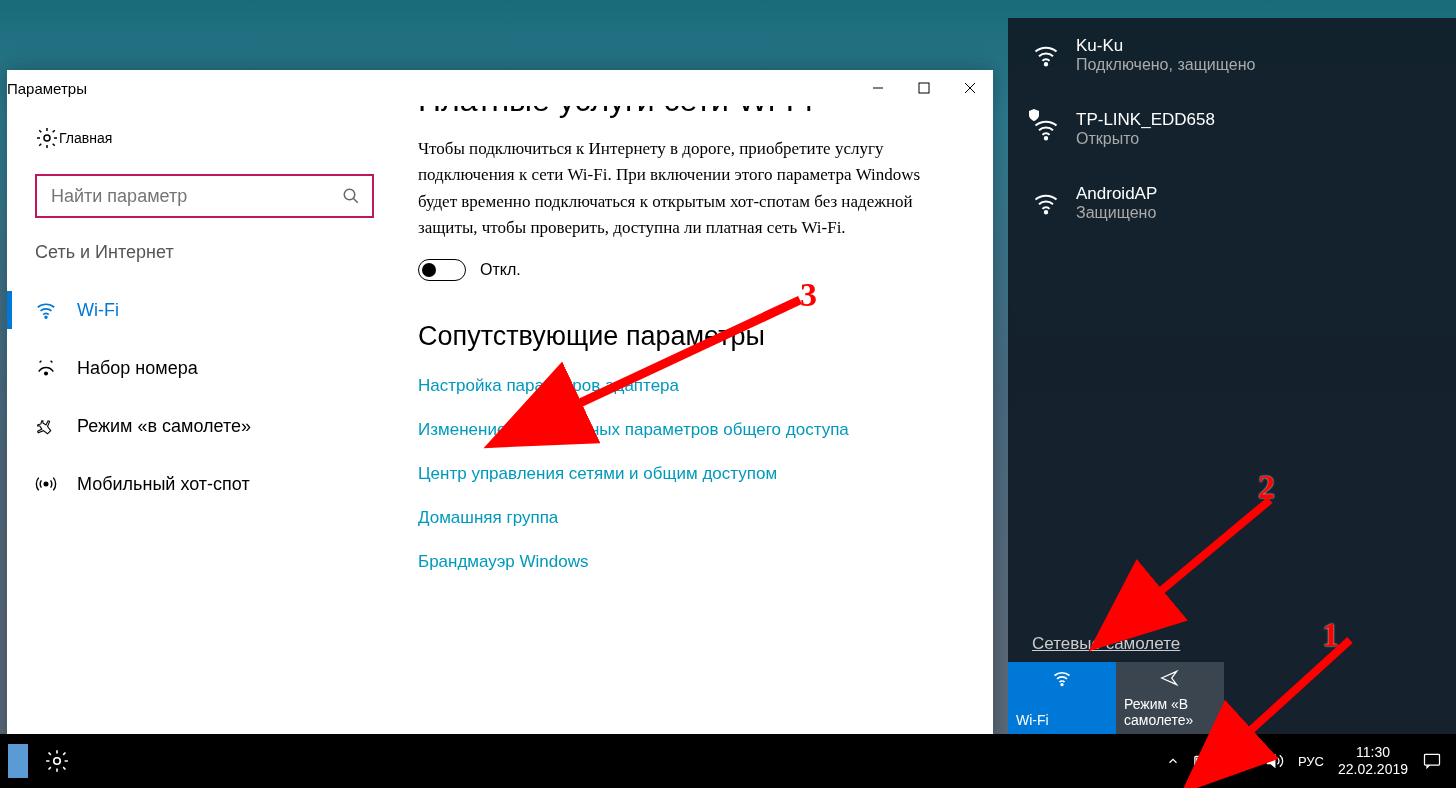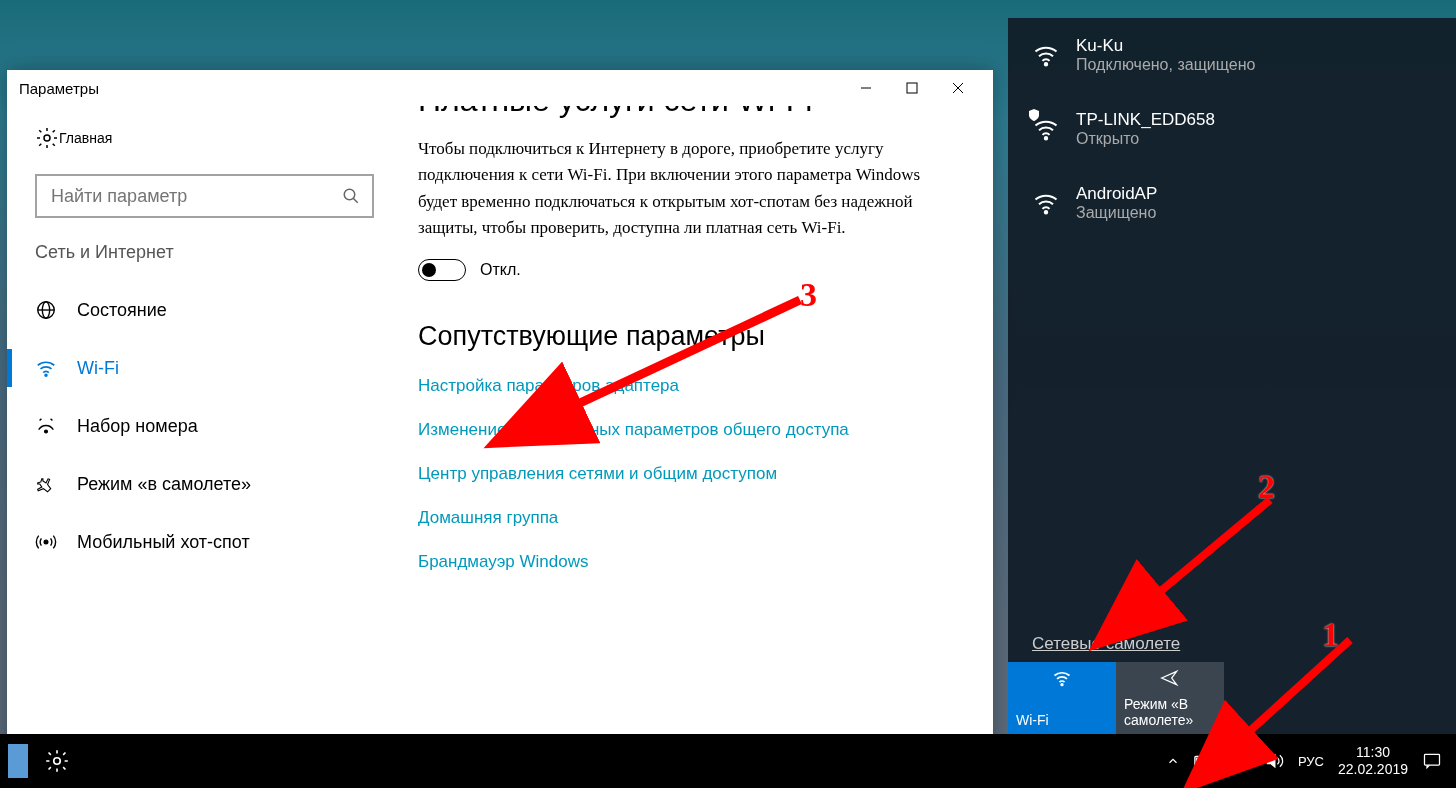--- a/index.html
+++ b/index.html
@@ -1,25 +1,25 @@
 <!DOCTYPE html>
 <html><head>
 <meta charset="utf-8">
 <style>
 html,body{margin:0;padding:0;width:1456px;height:788px;overflow:hidden;font-family:"Segoe UI",Arial,sans-serif;background:linear-gradient(180deg,#1a6b7a 0%,#2d7a8f 15%,#4a6a80 50%,#5a6a7a 80%);}
 *{box-sizing:border-box;}
 .settings-window{position:absolute;left:7px;top:70px;width:986px;height:680px;background:#fff;box-shadow:0 0 20px rgba(0,0,0,.3);}
-.titlebar{height:36px;display:flex;align-items:center;padding:0 12px;font-size:15px;color:#000;}
+.titlebar{height:36px;display:flex;align-items:center;padding:0 0;font-size:15px;color:#000;}
 .titlebar .spacer{flex:1;}
 .titlebar .ctl{width:46px;height:32px;display:flex;align-items:center;justify-content:center;cursor:pointer;}
 .titlebar svg{stroke:#000;stroke-width:1;fill:none;}
 .body{display:flex;height:calc(100% - 36px);}
 .sidebar{width:395px;padding:20px 0 0 0;}
 .home-row{display:flex;align-items:center;gap:0;padding:0 28px 24px 28px;font-size:14px;}
-.search{margin:0 28px 24px 28px;height:44px;border:2px solid #a3a3a3;display:flex;align-items:center;padding:0 12px;}
+.search{margin:0 28px 24px 28px;height:44px;border:2px solid #be185d;display:flex;align-items:center;padding:0 12px;}
 .search input{flex:1;border:none;outline:none;font-size:18px;font-family:inherit;}
 .side-head{font-size:18px;color:#555;padding:0 28px 18px 28px;}
 .side-item{display:flex;align-items:center;gap:20px;padding:0 28px;height:58px;font-size:18px;cursor:pointer;position:relative;}
 .side-item.active{color:#0078d7;}
 .side-item.active::before{content:"";position:absolute;left:0;top:10px;bottom:10px;width:5px;background:#0078d7;}
 .main{flex:1;padding:0 60px 0 16px;}
 .cut-title{font-size:32px;font-weight:300;margin:0 0 10px 0;overflow:hidden;height:20px;color:#000;}
 .cut-title .inner{transform:translateY(-24px);display:inline-block;}
 .desc{font-size:17px;line-height:1.55;color:#000;margin-bottom:18px;font-family:Liberation Serif, serif;}
 .toggle-row{display:flex;align-items:center;gap:14px;margin-bottom:40px;}
@@ -84,30 +84,20 @@
         <input placeholder="Найти параметр" style="">
         <span class="ic">
             <svg width="18" height="18" viewBox="0 0 24 24" fill="none" stroke="#666" stroke-width="2">
               <circle cx="10" cy="10" r="7"></circle>
               <line x1="21" y1="21" x2="15" y2="15"></line>
             </svg>
           </span>
       </div>
       <div class="side-head">Сеть и Интернет</div>
 
-      <div class="side-item">
-        <span class="ic">
-            <svg width="22" height="22" viewBox="0 0 24 24" fill="none" stroke="#000" stroke-width="1.5">
-              <circle cx="12" cy="12" r="9"></circle>
-              <ellipse cx="12" cy="12" rx="4" ry="9"></ellipse>
-              <line x1="3" y1="12" x2="21" y2="12"></line>
-            </svg>
-          </span>
-        <span>Состояние</span>
-      </div>
       <div class="side-item active">
         <span class="ic">
             <svg width="22" height="22" viewBox="0 0 24 24" fill="none" stroke="#0078d7" stroke-width="1.8">
               <path d="M3 9a14 14 0 0 1 18 0"></path>
               <path d="M6 13a9 9 0 0 1 12 0"></path>
               <path d="M9 17a4 4 0 0 1 6 0"></path>
               <circle cx="12" cy="20" r="1" fill="#0078d7"></circle>
             </svg>
           </span>
         <span>Wi-Fi</span>

